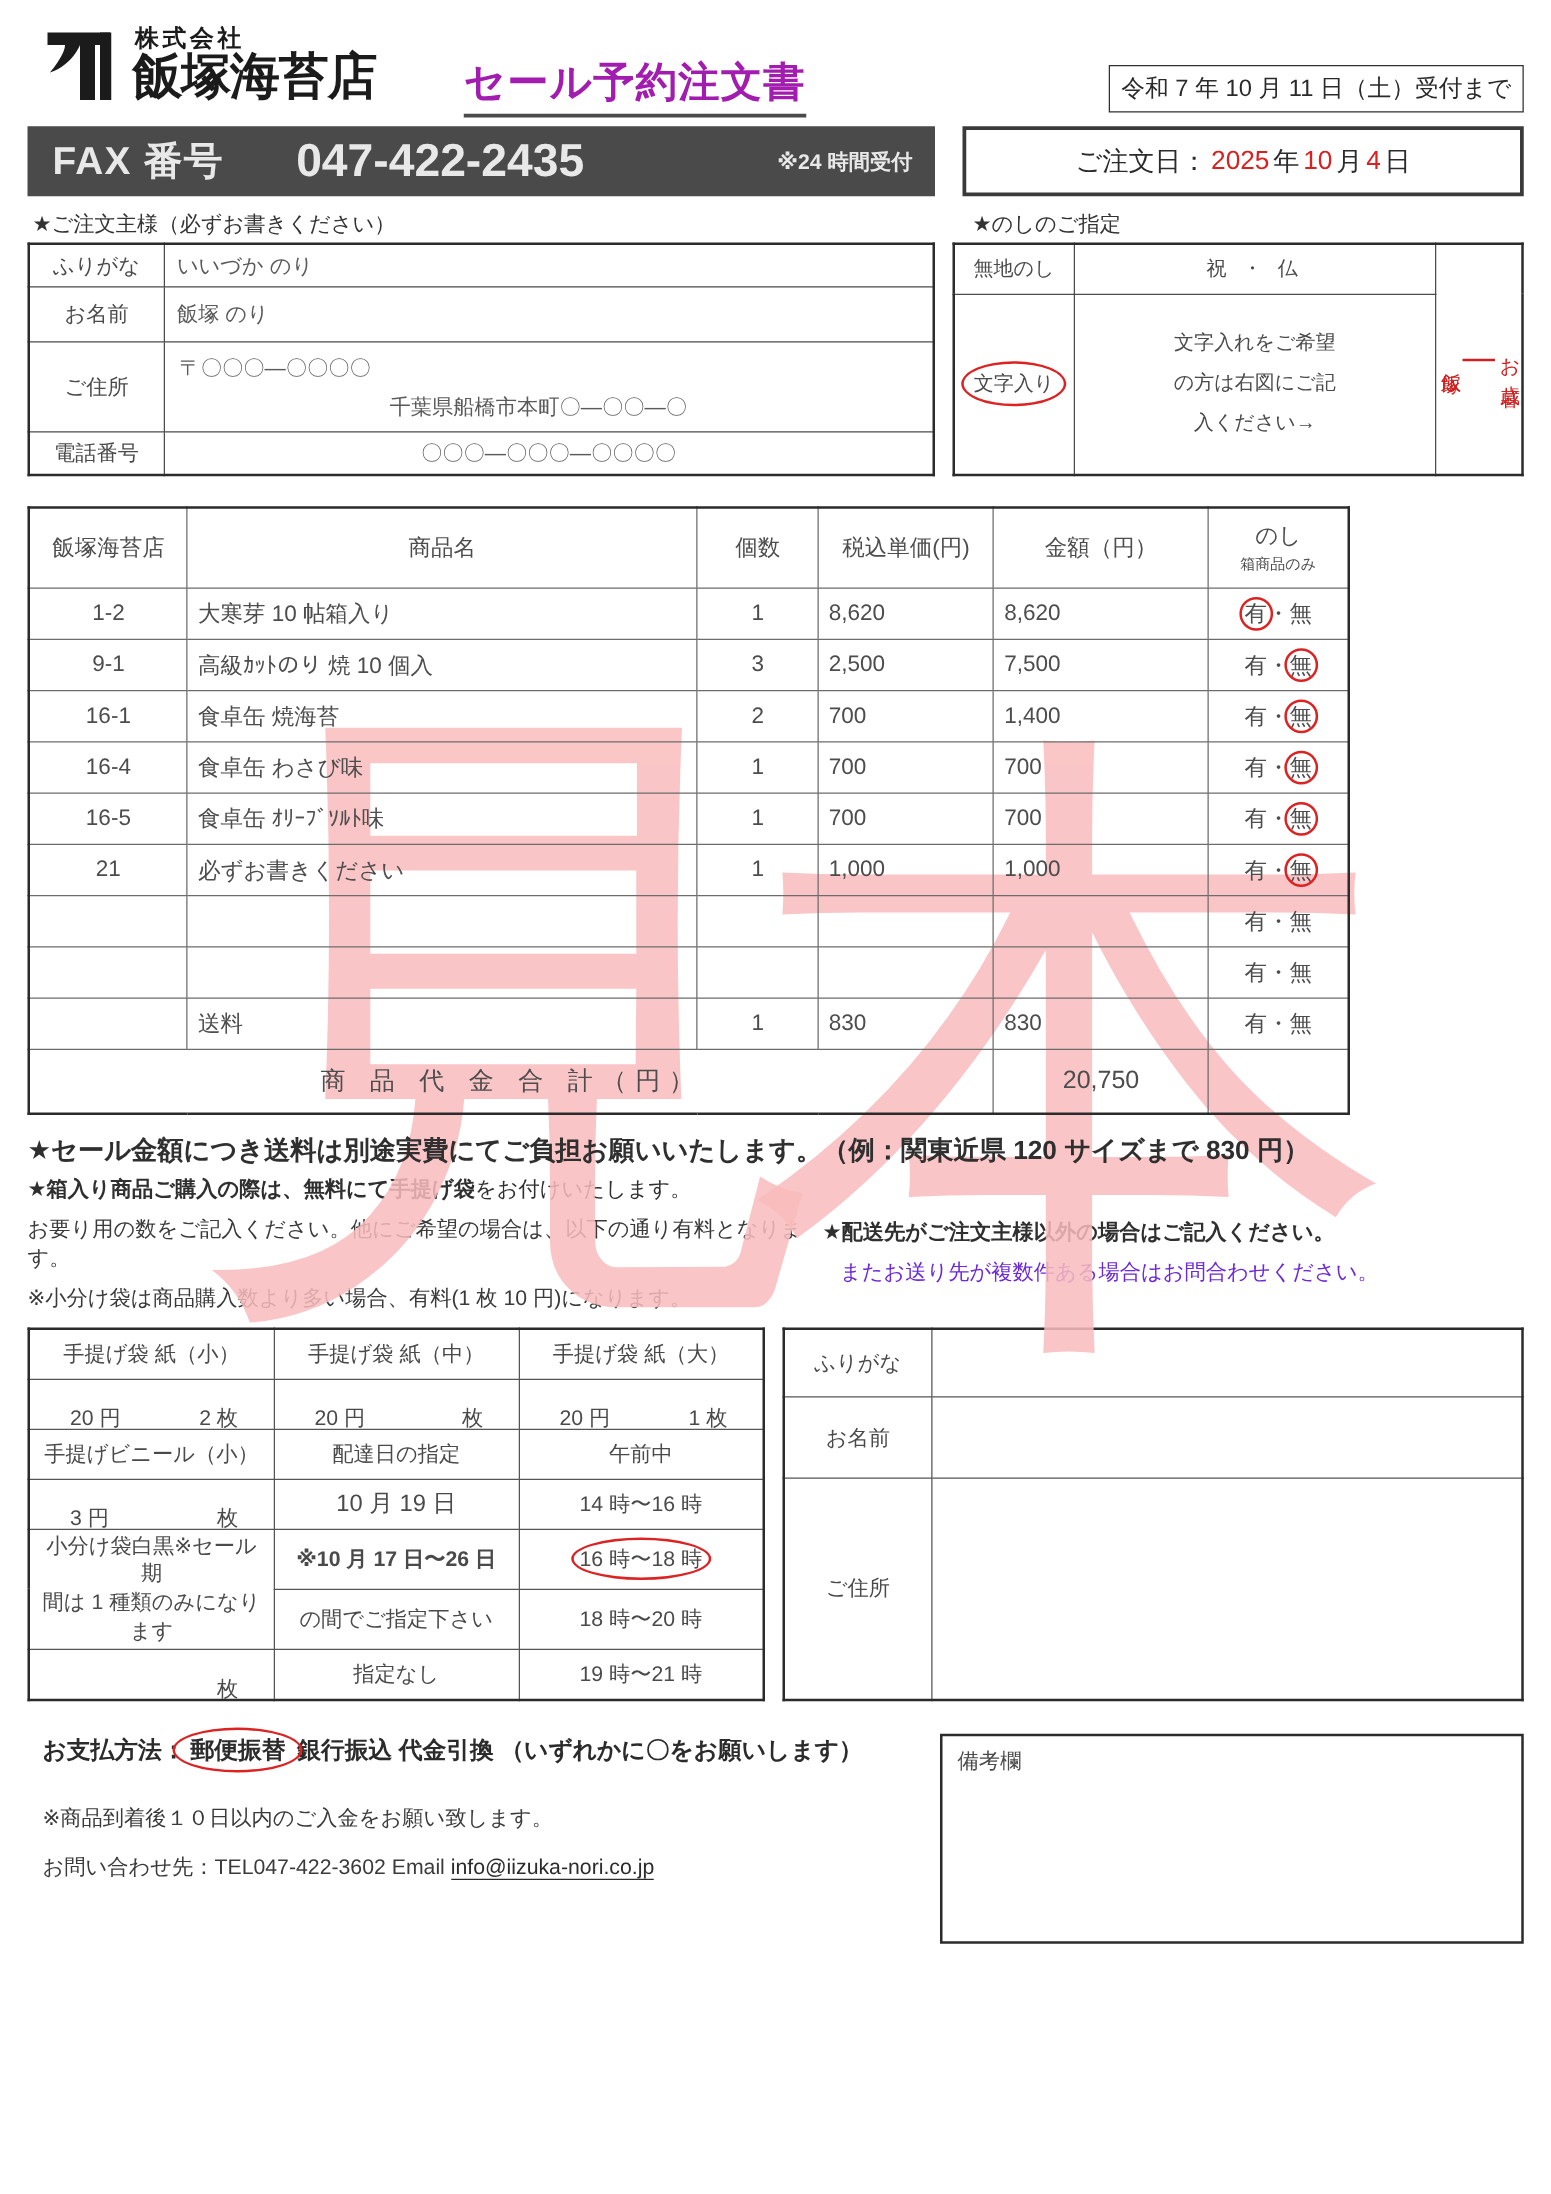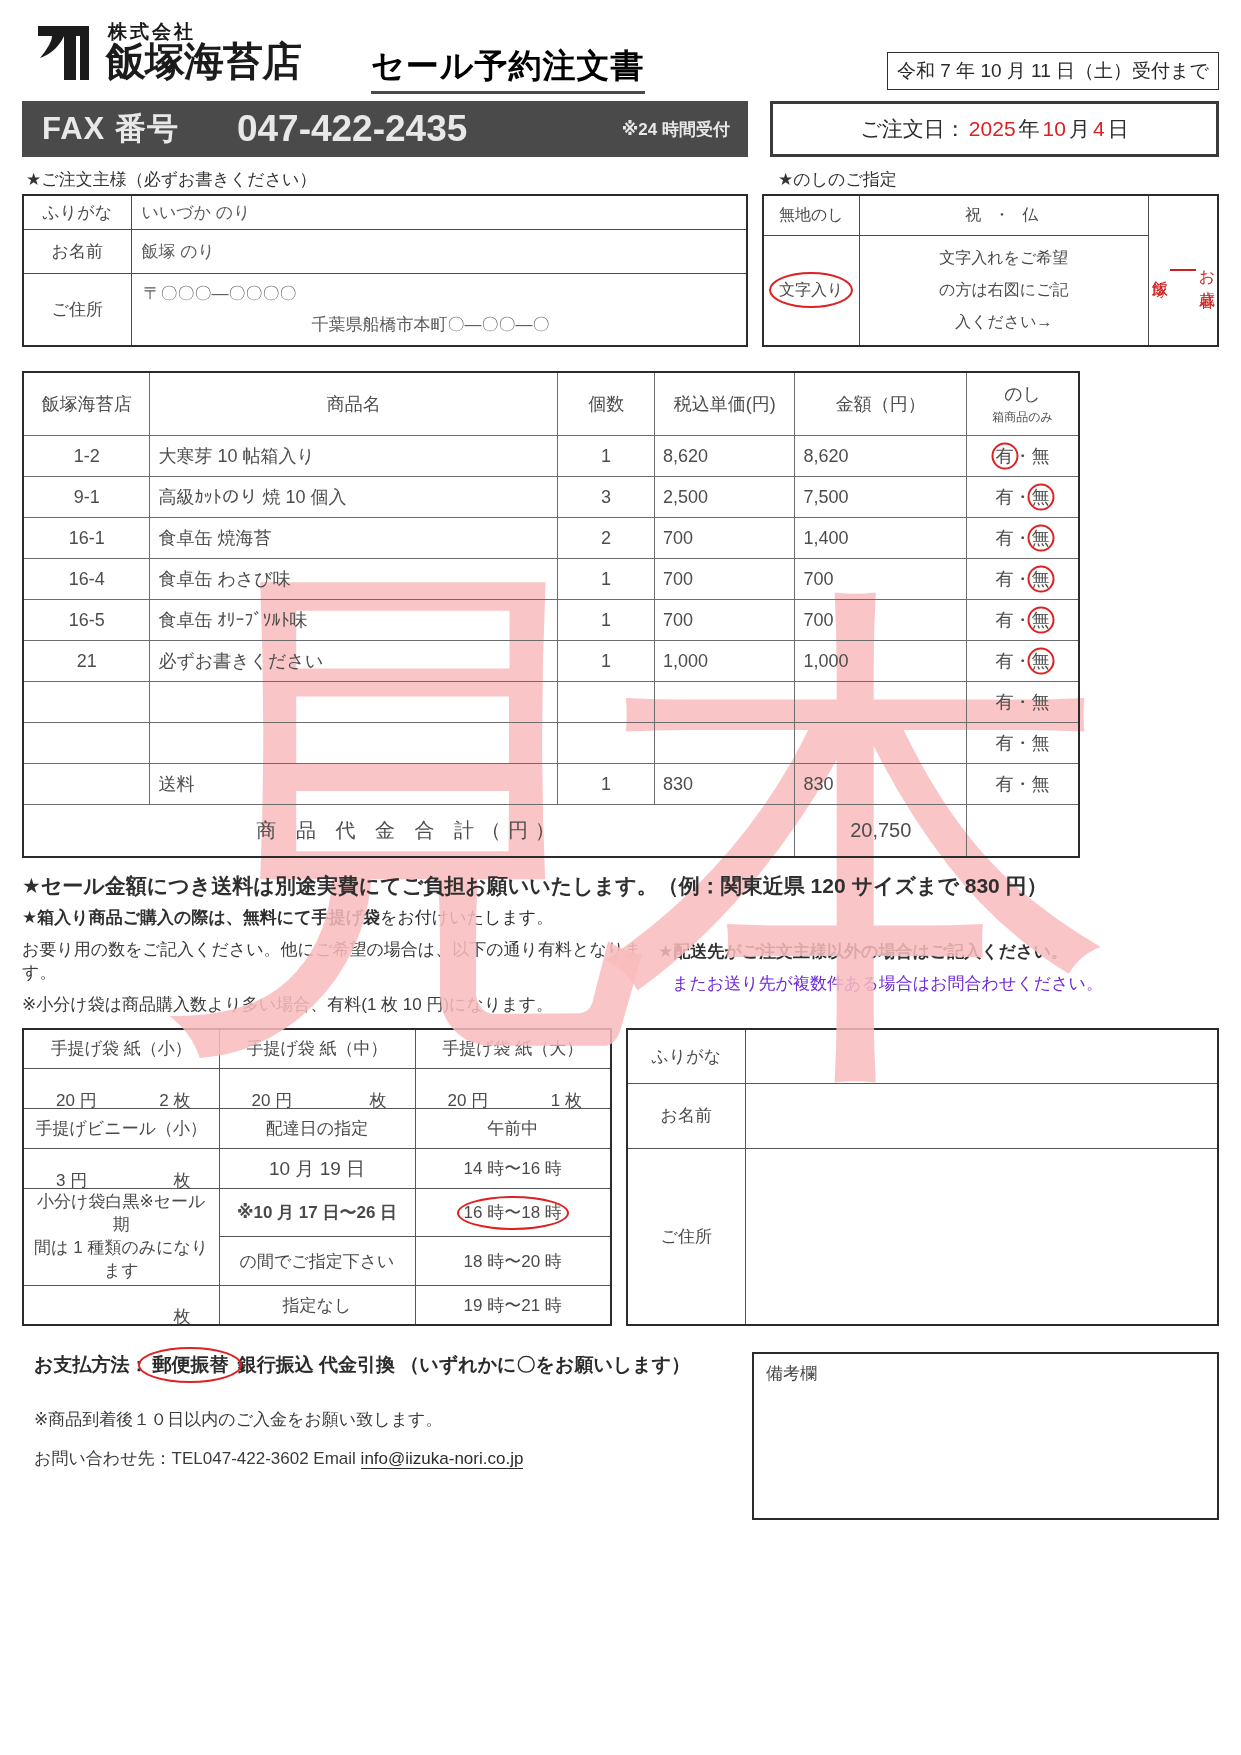--- a/index.html
+++ b/index.html
@@ -25,21 +25,21 @@
 
   
   .header-row { display: flex; align-items: flex-start; height: 78px; }
   .logo-block { display: flex; align-items: center; gap: 8px; padding-left: 14px; }
   .logo-mark { width: 62px; height: 66px; flex: 0 0 62px; }
   .logo-text { display: flex; flex-direction: column; line-height: 1; }
   .logo-kabu { font-size: 19px; font-weight: bold; letter-spacing: 3px; color: #1b1b1b; margin-left: 2px; }
   .logo-name { font-size: 40px; font-weight: bold; color: #1b1b1b; letter-spacing: -1px; font-family: "DejaVu Sans", sans-serif; }
 
   .doc-title {
-    font-size: 33px; font-weight: bold; color: #000000;
+    font-size: 33px; font-weight: bold; color: #a21caf;
     border-bottom: 3px solid #4a4a4a;
     margin-left: 70px; margin-top: 26px;
     padding-bottom: 2px; letter-spacing: 1px;
     white-space: nowrap;
   }
   .deadline-box {
     margin-left: auto; margin-top: 34px;
     border: 1.5px solid #2f2f2f;
     padding: 5px 9px;
     font-size: 19px; color: #2a2a2a; white-space: nowrap;
@@ -269,20 +269,24 @@
         <td class="lbl">お名前</td>
         <td class="val" style="height:44px;">飯塚  のり</td>
       </tr>
       <tr>
         <td class="lbl">ご住所</td>
         <td class="val" style="height:72px;">
           <div class="addr-line1">〒〇〇〇—〇〇〇〇</div>
           <div class="addr-line2">千葉県船橋市本町〇—〇〇—〇</div>
         </td>
       </tr>
+      <tr>
+        <td class="lbl">電話番号</td>
+        <td class="val tel-val">〇〇〇—〇〇〇—〇〇〇〇</td>
+      </tr>
     </tbody>
       </table>
 
     <table class="noshi">
       <tbody>
           <tr>
         <td class="muji" rowspan="2">無地のし</td>
         <td class="iwai">祝 ・ 仏</td>
         <td class="oseibo" rowspan="3">
           <div class="oseibo-inner">

